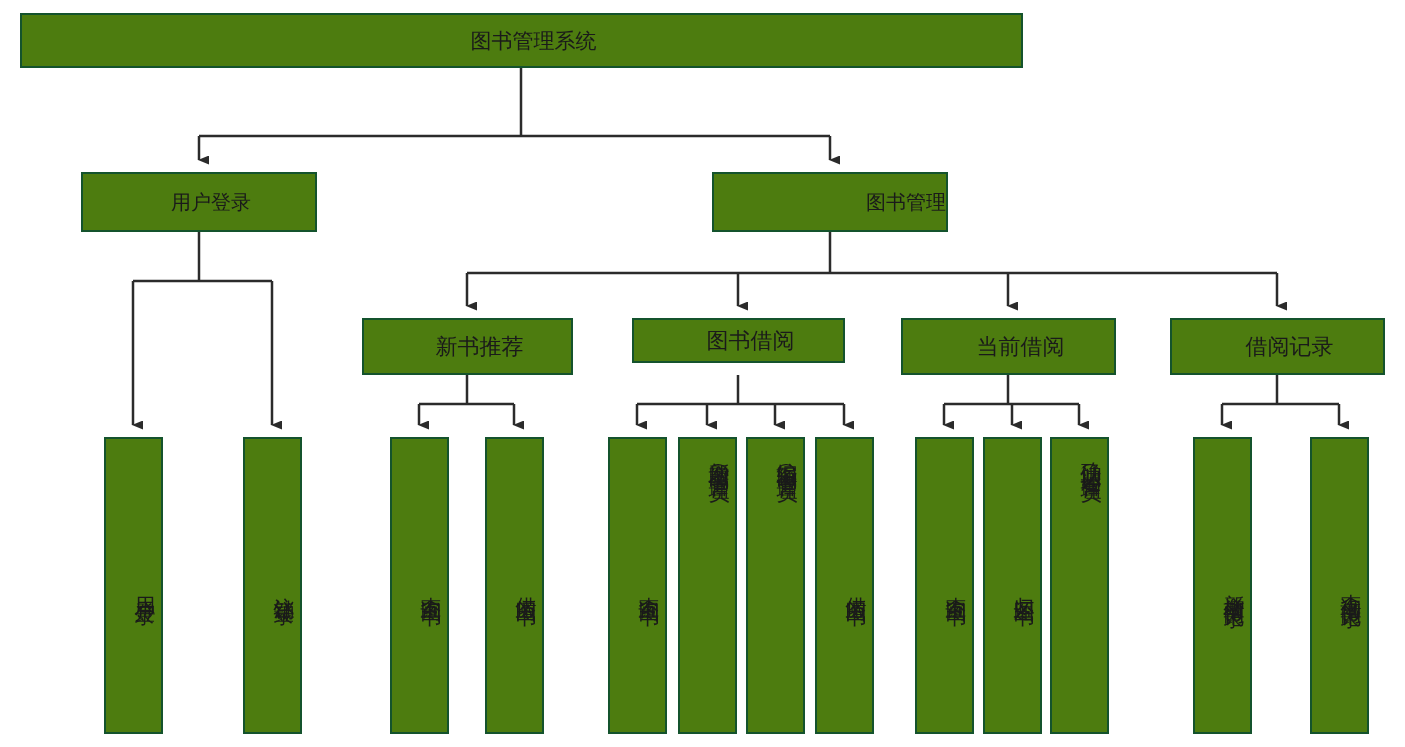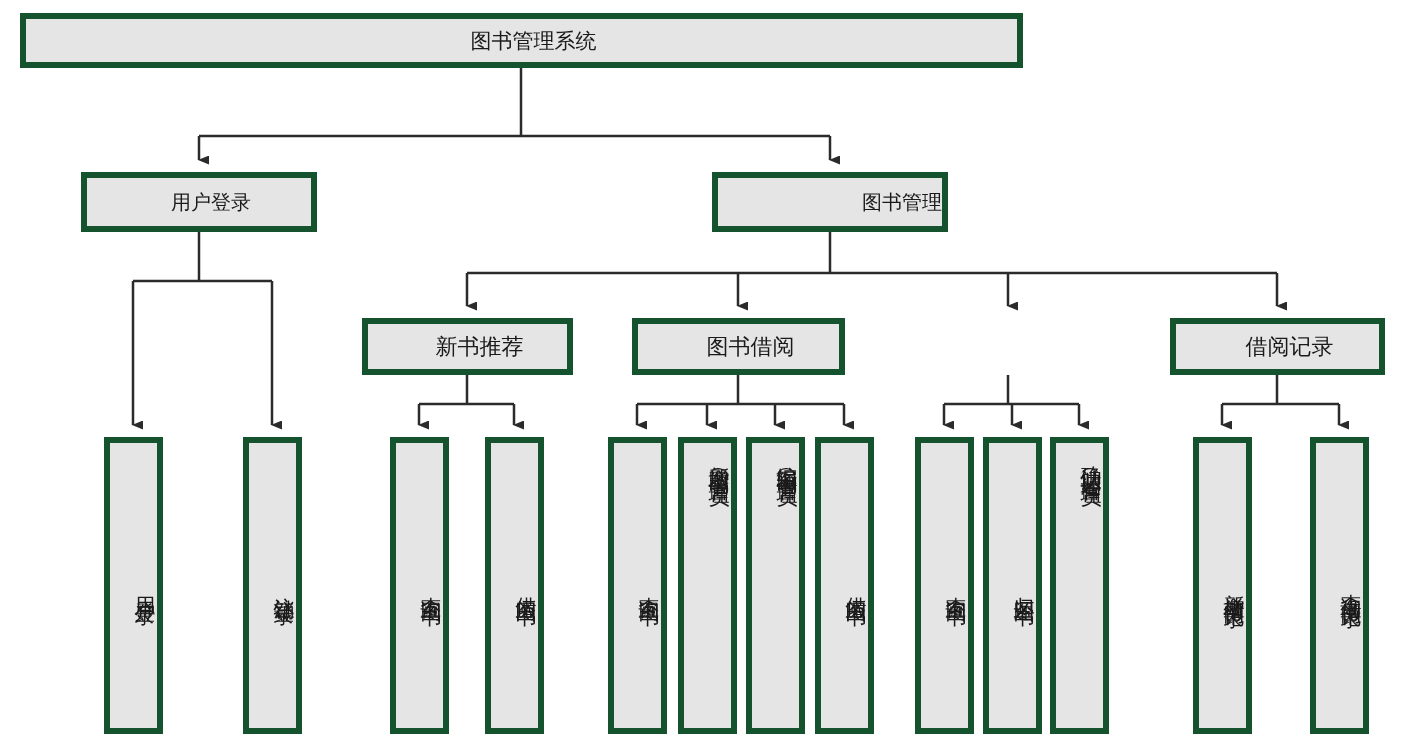--- a/index.html
+++ b/index.html
@@ -21,22 +21,22 @@
     position: absolute;
     left: 0;
     top: 0;
     width: 1405px;
     height: 747px;
     pointer-events: none;
   }
   .node {
     position: absolute;
     box-sizing: border-box;
-    background: #e5e5e5;
-    border: 6px solid #14532d;
+    background: #4d7c0f;
+    border: 2px solid #14532d;
     display: flex;
     align-items: center;
     justify-content: center;
     color: #1a1a1a;
     padding-left: 24px;
   }
   .node.root {
     font-size: 21px;
   }
   .node.level2 {
@@ -136,24 +136,27 @@
   </div>
 
   <div class="node level2" style="left:712px; top:172px; width:236px; height:60px;justify-content:flex-end;">
     <span>图书管理</span>
   </div>
 
   <div class="node level3" style="left:362px; top:318px; width:211px; height:57px;">
     <span>新书推荐</span>
   </div>
 
-  <div class="node level3" style="left:632px; top:318px; width:213px; height:57px;">
+  <div class="node level3" style="left:632px; top:318px; width:213px; height:45px;">
     <span>图书借阅</span>
   </div>
 
+  <div class="node level3" style="left:901px; top:318px; width:215px; height:57px;">
+    <span>当前借阅</span>
+  </div>
 
   <div class="node level3" style="left:1170px; top:318px; width:215px; height:57px;">
     <span>借阅记录</span>
   </div>
 
   <div class="node leaf center-text" style="left:104px; top:437px; width:59px; height:297px;">
     <span class="vtext">用户登录</span>
   </div>
 
   <div class="node leaf center-text" style="left:243px; top:437px; width:59px; height:297px;">

